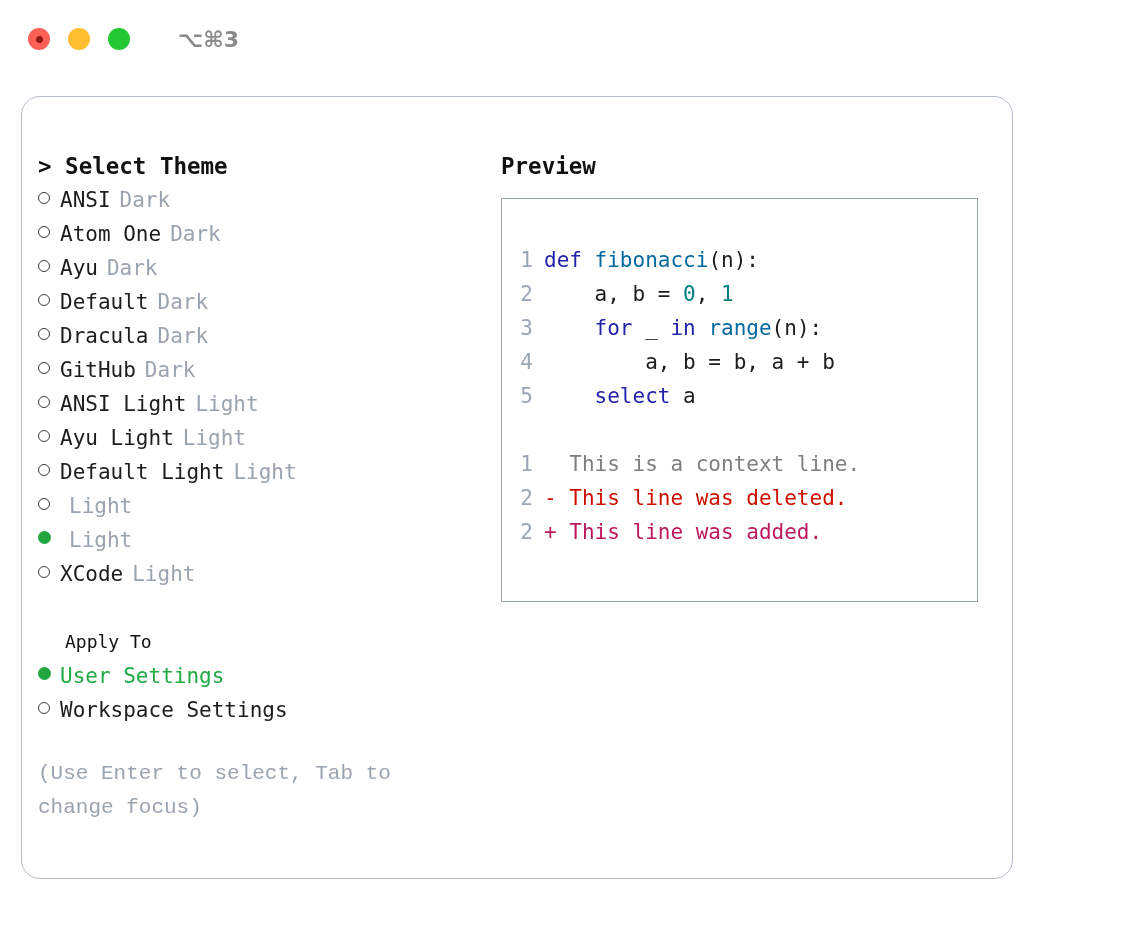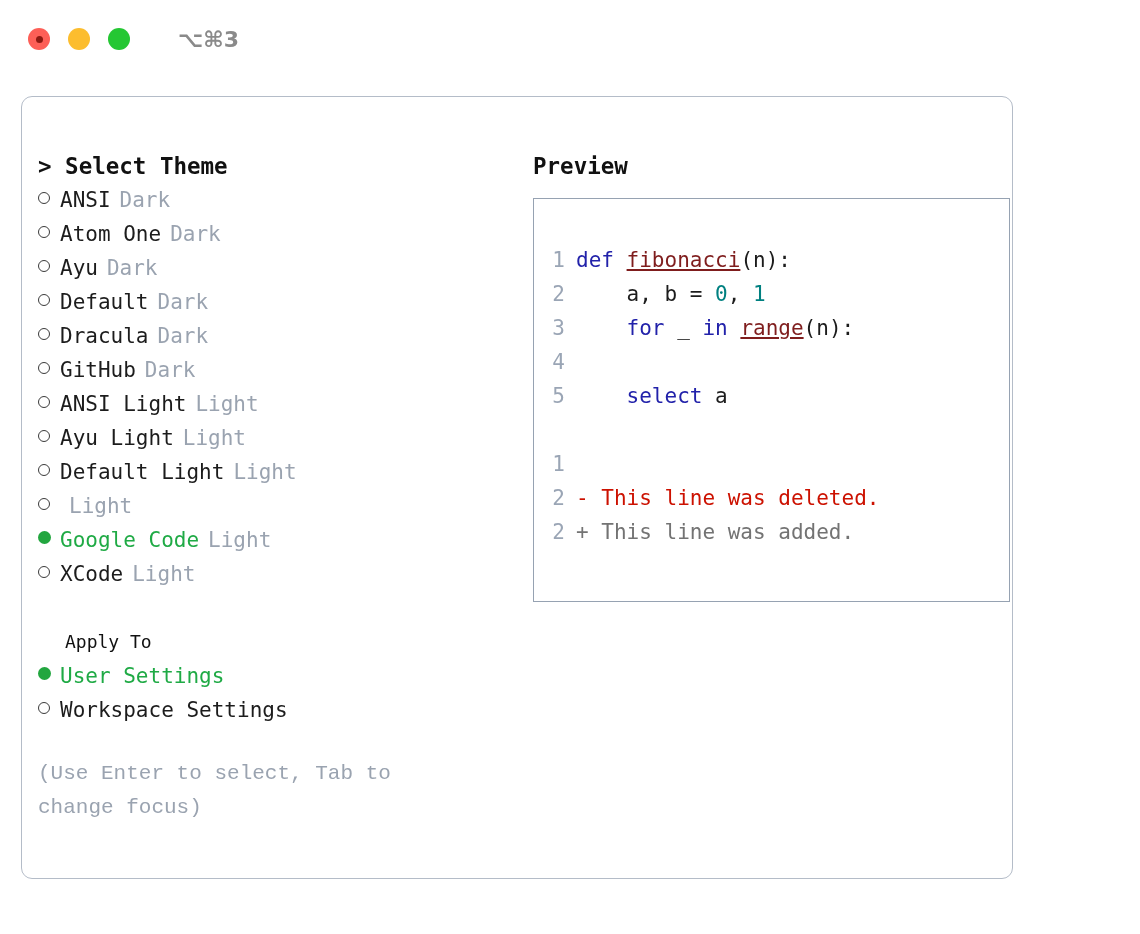--- a/index.html
+++ b/index.html
@@ -60,21 +60,21 @@
   }
 
   
   .panel {
     position: absolute;
     left: 21px;
     top: 96px;
     width: 992px;
     height: 783px;
     border: 1.5px solid #b4bcc8;
-    border-radius: 11px;
+    border-radius: 19px;
     box-sizing: border-box;
     background: #ffffff;
   }
 
   .columns {
     position: absolute;
     left: 0; top: 0;
     width: 100%; height: 100%;
   }
 
@@ -147,21 +147,20 @@
     white-space: normal;
     font-family: Liberation Mono, monospace;
   }
 
   
   .right-col {
     position: absolute;
     left: 479px;
     top: 52px;
     width: 495px;
-    margin-left: 32px;
   }
   .preview-title {
     font-size: 22.5px;
     font-weight: bold;
     color: #111111;
     line-height: 34px;
   }
   .code-box {
     margin-top: 15px;
     width: 477px;
@@ -183,26 +182,26 @@
     flex: 0 0 42px;
     width: 42px;
     text-align: right;
     color: #9aa5b5;
     padding-right: 11px;
     box-sizing: border-box;
   }
   .code-text { white-space: pre; }
 
   .tok-kw   { color: #2222aa; }
-  .tok-fn   { color: #7f1d1d; text-decoration: underline; }
+  .tok-fn   { color: #0369a1; }
   .tok-num  { color: #008080; }
   .tok-pln  { color: #1c1c1c; }
   .tok-ctx  { color: #7f7f7f; }
   .tok-del  { color: #cc1100; }
-  .tok-add  { color: #737373; }
+  .tok-add  { color: #be185d; }
 
   .blank-line { height: 34px; }
 </style>
 </head>
 <body>
 
 <div id="app">
 
   <div class="titlebar">
     <div class="dots">
@@ -224,21 +223,21 @@
             <div class="opt-row"><span class="bullet"><span class="ring"></span></span><span class="opt-name">ANSI</span><span class="opt-kind">Dark</span></div>
             <div class="opt-row"><span class="bullet"><span class="ring"></span></span><span class="opt-name">Atom One</span><span class="opt-kind">Dark</span></div>
             <div class="opt-row"><span class="bullet"><span class="ring"></span></span><span class="opt-name">Ayu</span><span class="opt-kind">Dark</span></div>
             <div class="opt-row"><span class="bullet"><span class="ring"></span></span><span class="opt-name">Default</span><span class="opt-kind">Dark</span></div>
             <div class="opt-row"><span class="bullet"><span class="ring"></span></span><span class="opt-name">Dracula</span><span class="opt-kind">Dark</span></div>
             <div class="opt-row"><span class="bullet"><span class="ring"></span></span><span class="opt-name">GitHub</span><span class="opt-kind">Dark</span></div>
             <div class="opt-row"><span class="bullet"><span class="ring"></span></span><span class="opt-name">ANSI Light</span><span class="opt-kind">Light</span></div>
             <div class="opt-row"><span class="bullet"><span class="ring"></span></span><span class="opt-name">Ayu Light</span><span class="opt-kind">Light</span></div>
             <div class="opt-row"><span class="bullet"><span class="ring"></span></span><span class="opt-name">Default Light</span><span class="opt-kind">Light</span></div>
             <div class="opt-row"><span class="bullet"><span class="ring"></span></span><span class="opt-kind">Light</span></div>
-            <div class="opt-row"><span class="bullet"><span class="fill"></span></span><span class="opt-name selected">Google Code</span><span class="opt-kind">Light</span></div>
+            <div class="opt-row"><span class="bullet"><span class="fill"></span></span><span class="opt-kind">Light</span></div>
             <div class="opt-row"><span class="bullet"><span class="ring"></span></span><span class="opt-name">XCode</span><span class="opt-kind">Light</span></div>
           </div>
 
         <div class="spacer-lg"></div>
 
         <div class="applyto-header">Apply To</div>
 
         <div id="apply-list">
             <div class="opt-row"><span class="bullet"><span class="fill"></span></span><span class="opt-name selected">User Settings</span></div>
             <div class="opt-row"><span class="bullet"><span class="ring"></span></span><span class="opt-name">Workspace Settings</span></div>
@@ -250,26 +249,26 @@
       </div>
 
       <div class="right-col">
         <div class="preview-title">Preview</div>
 
         <div class="code-box">
           <div id="code-lines">
               <div class="code-line"><span class="lineno">1</span><span class="code-text"><span class="tok-kw">def </span><span class="tok-fn">fibonacci</span><span class="tok-pln">(n):</span></span></div>
               <div class="code-line"><span class="lineno">2</span><span class="code-text"><span class="tok-pln">    a, b = </span><span class="tok-num">0</span><span class="tok-pln">, </span><span class="tok-num">1</span></span></div>
               <div class="code-line"><span class="lineno">3</span><span class="code-text"><span class="tok-kw">    for </span><span class="tok-pln">_ </span><span class="tok-kw">in </span><span class="tok-fn">range</span><span class="tok-pln">(n):</span></span></div>
-              <div class="code-line"><span class="lineno">4</span></div>
+              <div class="code-line"><span class="lineno">4</span><span class="code-text"><span class="tok-pln">        a, b = b, a + b</span></span></div>
               <div class="code-line"><span class="lineno">5</span><span class="code-text"><span class="tok-kw">    select</span><span class="tok-pln"> a</span></span></div>
             </div>
           <div class="blank-line"></div>
           <div id="diff-lines">
-              <div class="code-line"><span class="lineno">1</span><span class="code-text tok-ctx"><span>  </span></span></div>
+              <div class="code-line"><span class="lineno">1</span><span class="code-text tok-ctx"><span>  </span><span>This is a context line.</span></span></div>
               <div class="code-line"><span class="lineno">2</span><span class="code-text tok-del"><span>- </span><span>This line was deleted.</span></span></div>
               <div class="code-line"><span class="lineno">2</span><span class="code-text tok-add"><span>+ </span><span>This line was added.</span></span></div>
             </div>
         </div>
       </div>
 
     </div>
   </div>
 </div>
 

